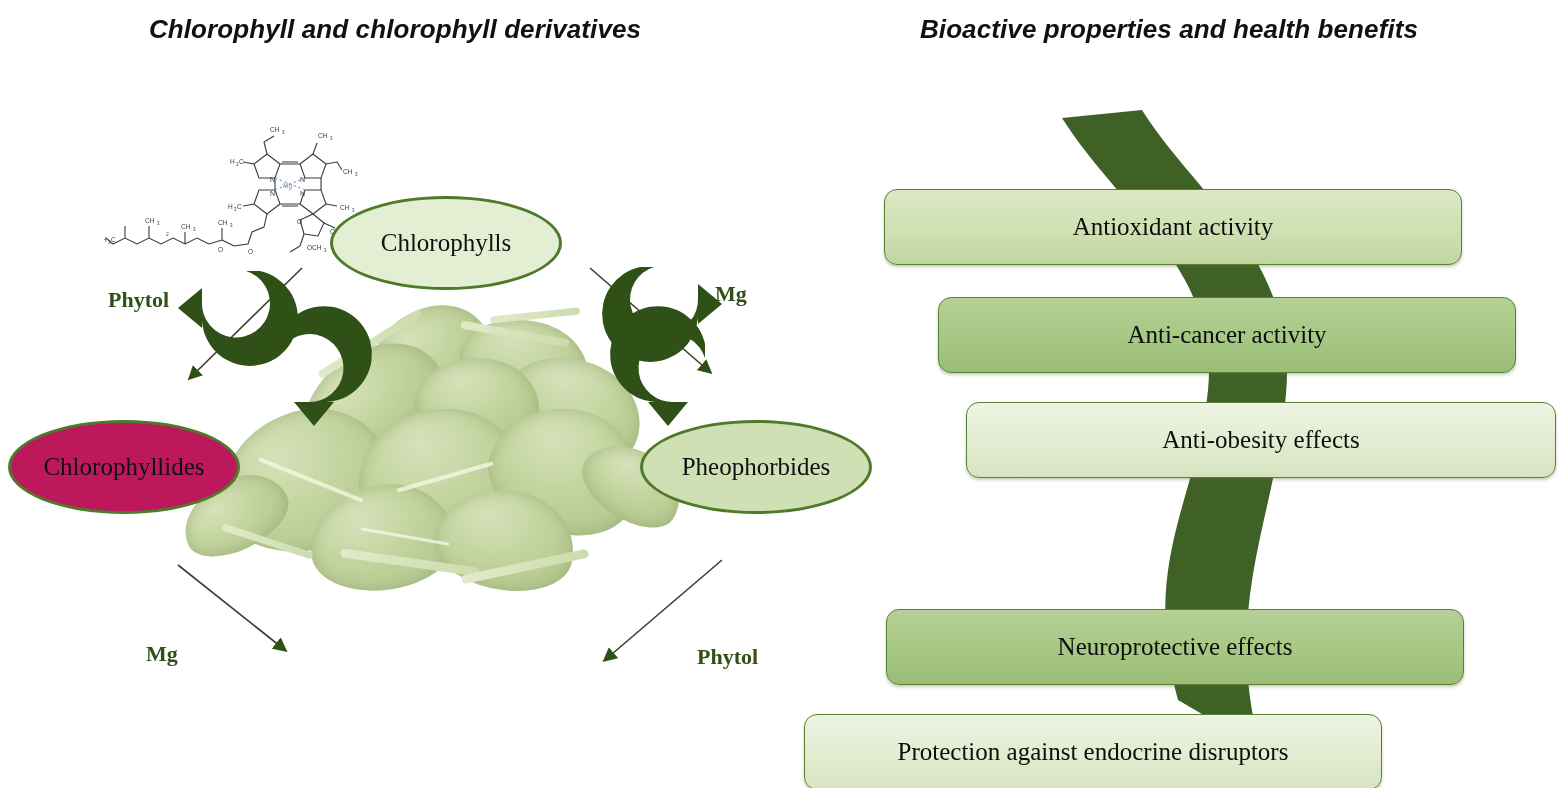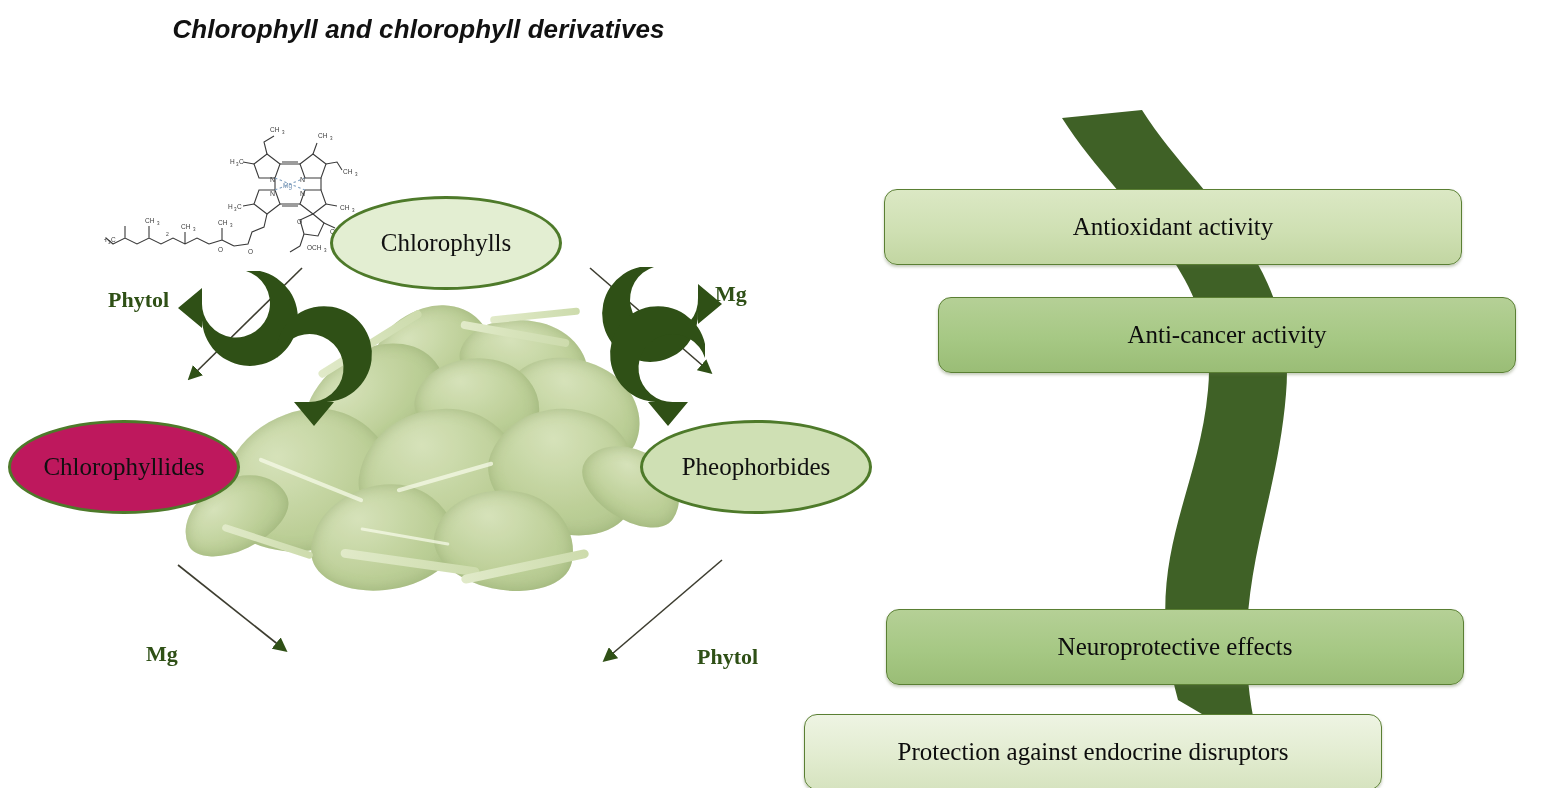--- a/index.html
+++ b/index.html
@@ -1,19 +1,19 @@
 <!DOCTYPE html>
 <html><head>
 <meta charset="utf-8">
 <style>
   html,body{margin:0;padding:0;background:#ffffff;}
   body{width:1568px;height:788px;position:relative;overflow:hidden;
        font-family:"Liberation Serif",serif;}
 
-  .panel{position:absolute;top:0;height:788px;padding-left:47px;}
+  .panel{position:absolute;top:0;height:788px;}
   #left-panel{left:0;width:790px;}
   #right-panel{left:790px;width:778px;}
 
   .panel-title{
     position:absolute;top:14px;width:100%;text-align:center;
     font-family:"Liberation Sans",sans-serif;
     font-weight:bold;font-style:italic;font-size:26px;color:#111;
     letter-spacing:.1px;
   }
   #left-panel .panel-title{left:0;}
@@ -213,35 +213,39 @@
   </div>
 
   <div class="rx-label" id="lbl-phytol-tl">Phytol</div>
   <div class="rx-label" id="lbl-mg-tr">Mg</div>
   <div class="rx-label" id="lbl-mg-bl">Mg</div>
   <div class="rx-label" id="lbl-phytol-br">Phytol</div>
 </div>
 
 <div class="panel" id="right-panel">
 
+  <div class="panel-title">Bioactive properties and health benefits</div>
 
   <svg id="ribbon" viewBox="0 0 778 788" preserveAspectRatio="none">
     <path d="M272,118
              C 330,210 430,270 418,390
              C 408,500 350,560 388,700
              L 470,748
              C 432,600 486,520 496,394
              C 508,260 406,196 352,110 Z" fill="#3f6126"></path>
   </svg>
 
   <div class="bar tone-2" style="left:94px;top:189px;width:578px;height:76px;">
     <span>Antioxidant activity</span>
   </div>
   <div class="bar tone-3" style="left:148px;top:297px;width:578px;height:76px;">
     <span>Anti-cancer activity</span>
   </div>
+  <div class="bar tone-1" style="left:176px;top:402px;width:590px;height:76px;">
+    <span>Anti-obesity effects</span>
+  </div>
   <div class="bar tone-3" style="left:96px;top:609px;width:578px;height:76px;">
     <span>Neuroprotective effects</span>
   </div>
   <div class="bar tone-1" style="left:14px;top:714px;width:578px;height:76px;">
     <span>Protection against endocrine disruptors</span>
   </div>
 </div>
 
 </body></html>

